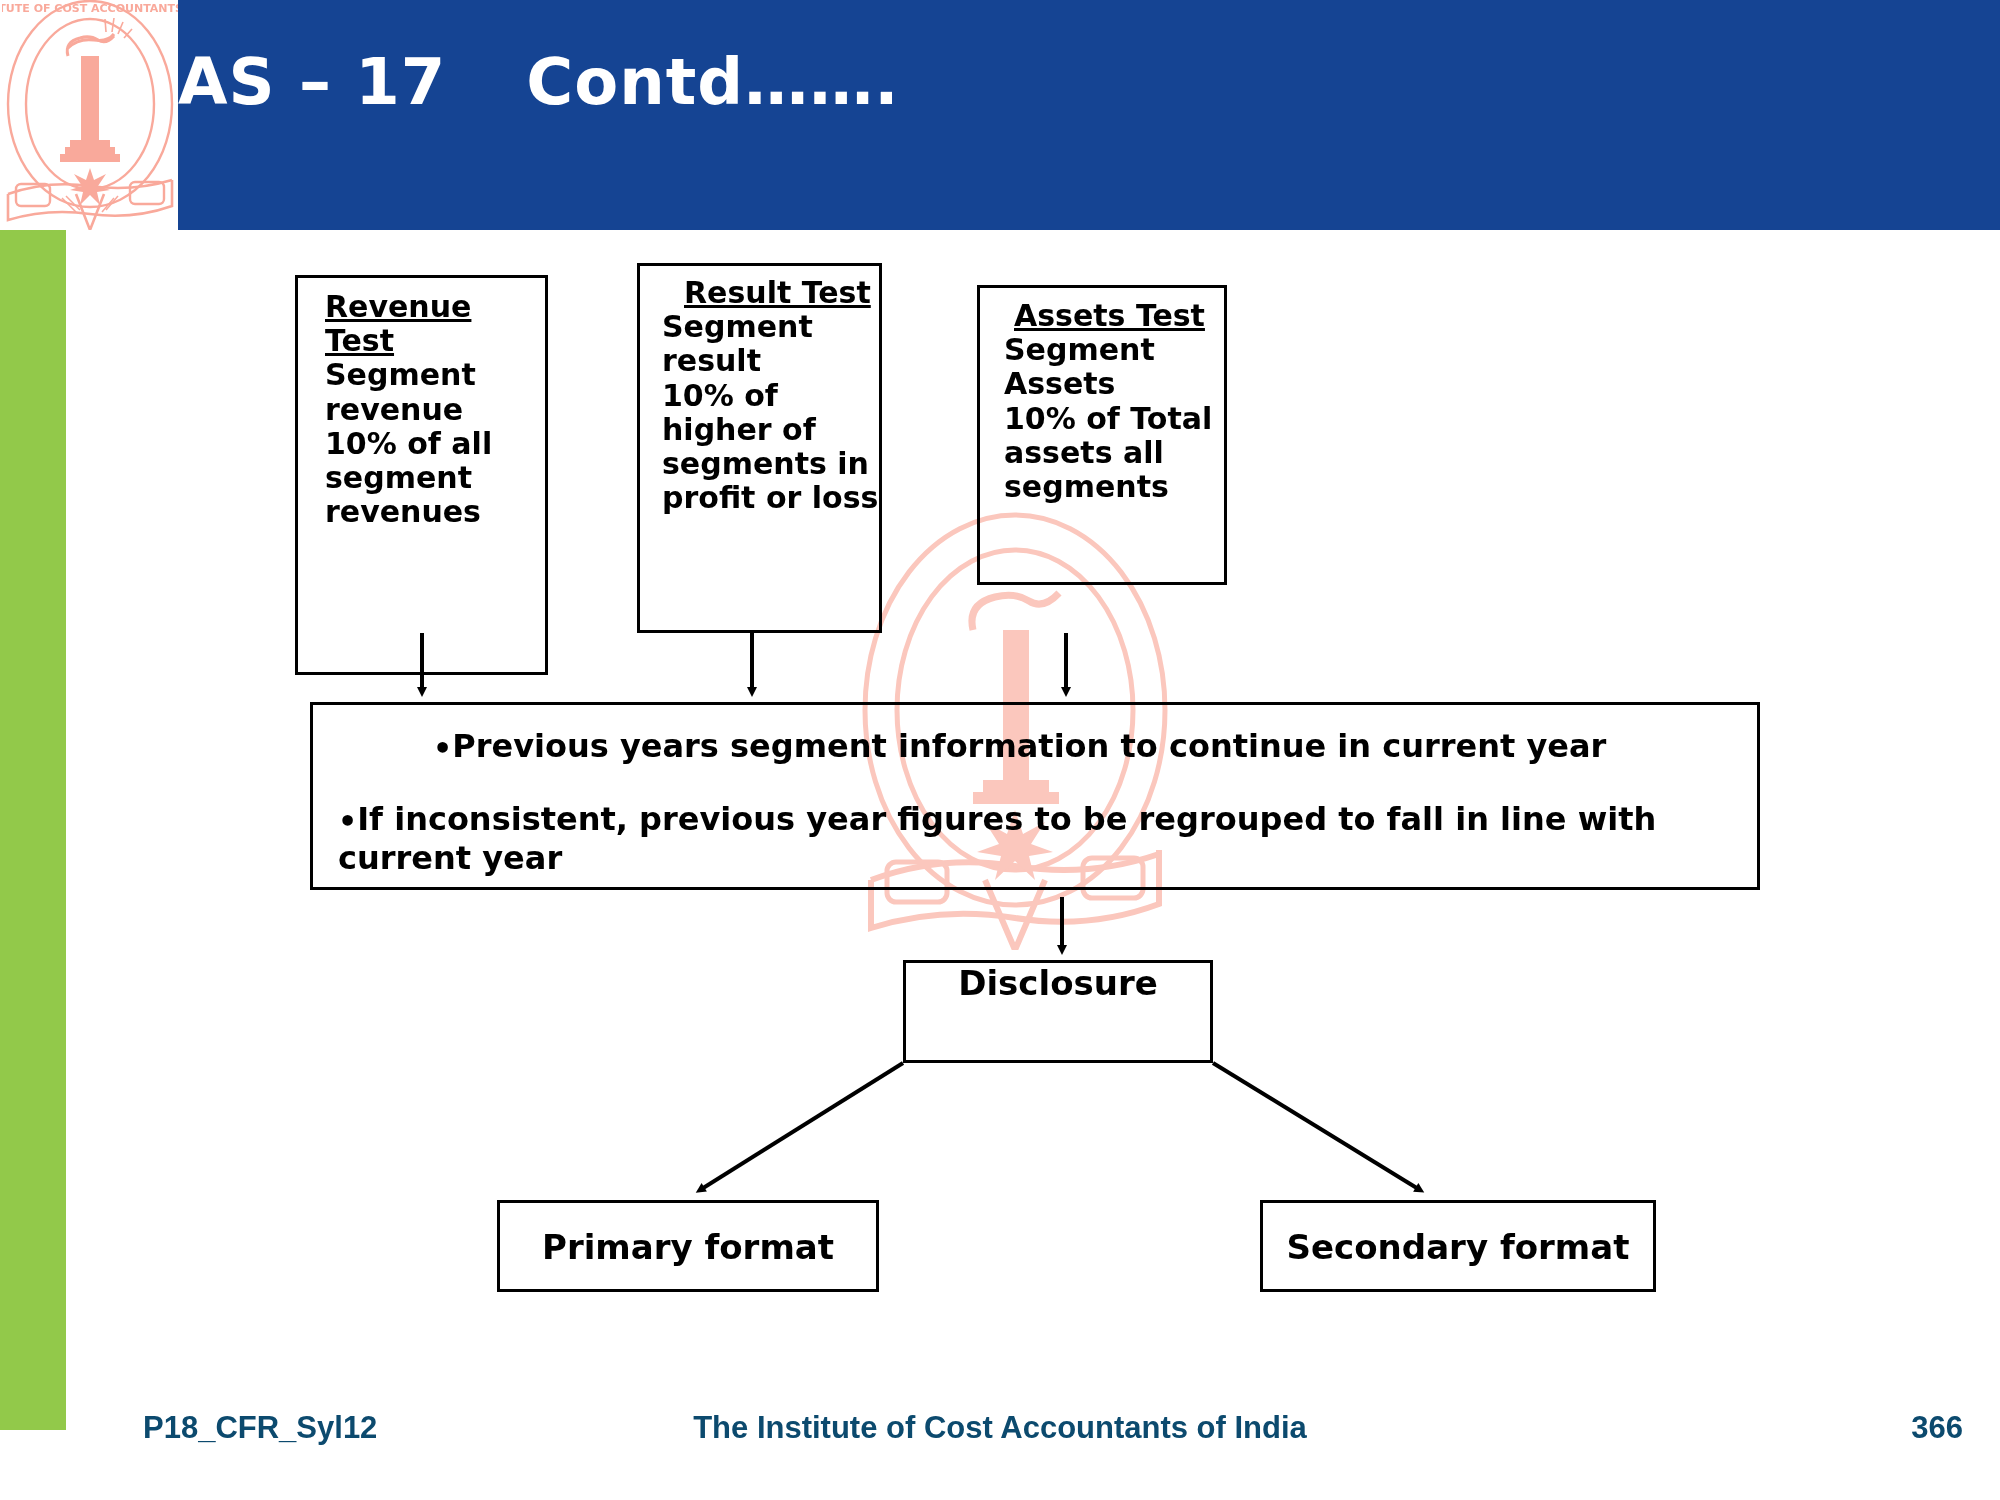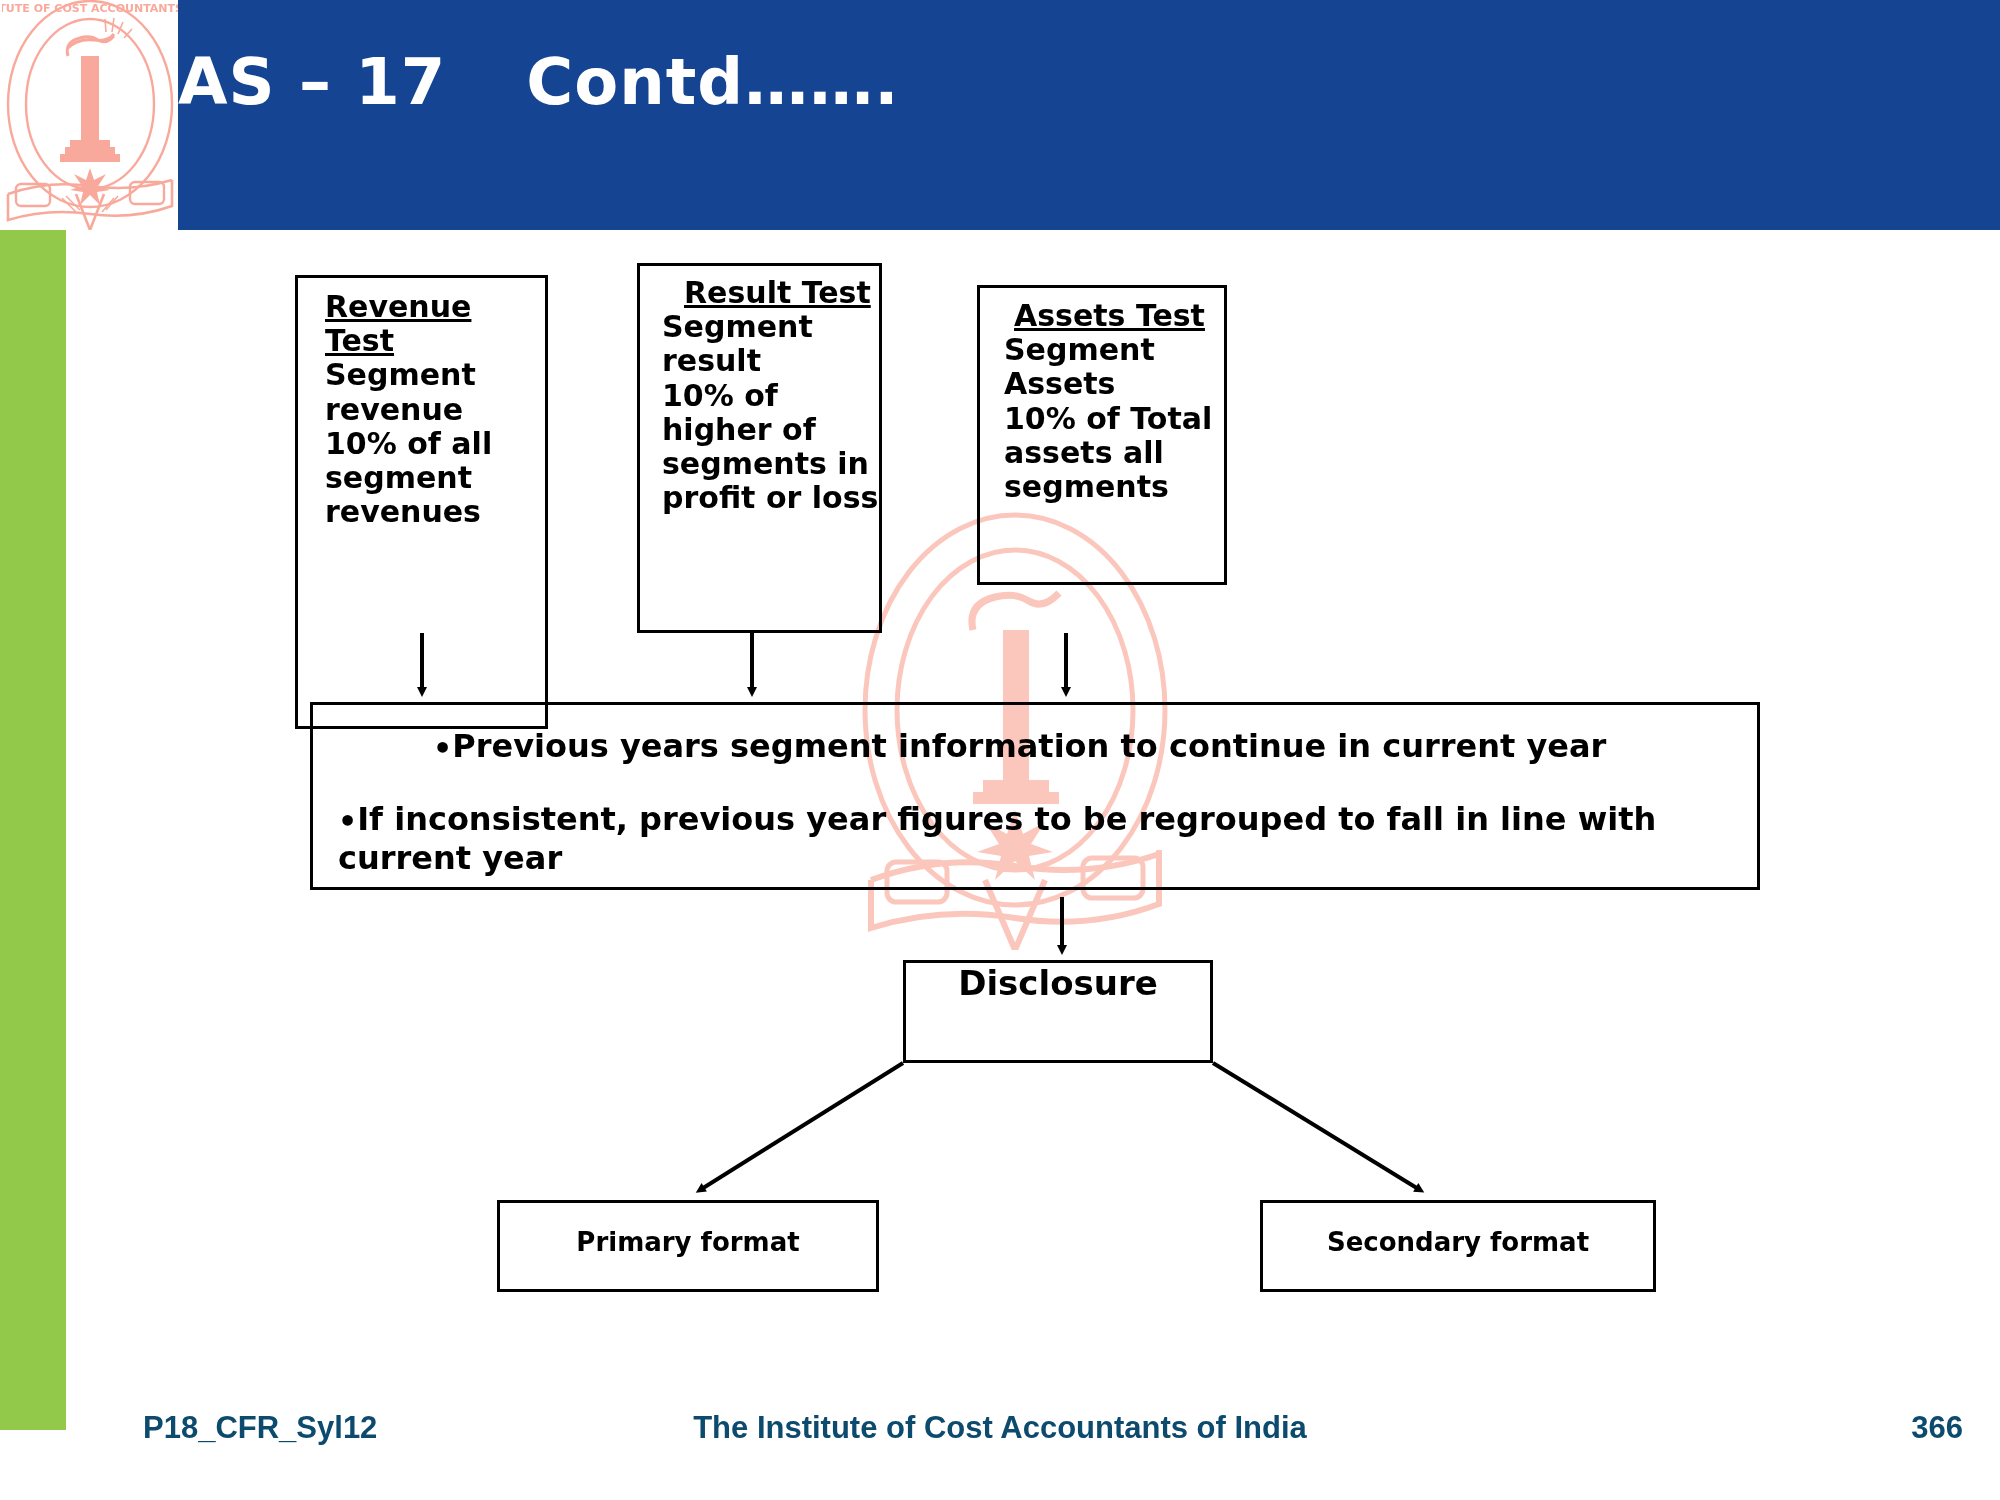--- a/index.html
+++ b/index.html
@@ -24,21 +24,21 @@
   #watermark{position:absolute;left:855px;top:510px;width:320px;height:440px;opacity:1;pointer-events:none;}
 
   
   .fbox{position:absolute;border:3px solid #000;background:transparent;box-sizing:border-box;}
 
   .topbox{font-family:"DejaVu Sans",sans-serif;font-size:30px;line-height:1.14;
           color:#000;font-weight:bold;}
   .topbox .ttl{display:block;font-weight:bold;text-decoration:underline;}
   .topbox .ln{display:block;font-weight:bold;}
 
-  #box-revenue{left:295px;top:275px;width:253px;height:454px;}
+  #box-revenue{left:295px;top:275px;width:253px;height:400px;}
   #box-revenue .pad{padding:12px 0 0 27px;}
   #box-result{left:637px;top:263px;width:245px;height:370px;}
   #box-result .pad{padding:10px 0 0 22px;}
   #box-result .ttl{margin-left:22px;}
   #box-assets{left:977px;top:285px;width:250px;height:300px;}
   #box-assets .pad{padding:11px 0 0 24px;}
   #box-assets .ttl{margin-left:10px;}
 
   
   #box-bullets{left:310px;top:702px;width:1450px;height:188px;}
@@ -48,21 +48,21 @@
   #bullet-2{position:absolute;left:25px;top:95px;}
   .dotbul{font-size:30px;vertical-align:middle;}
 
   
   #box-disclosure{left:903px;top:960px;width:310px;height:103px;}
   #box-disclosure .lab{font-family:"DejaVu Sans",sans-serif;font-size:34px;font-weight:bold;
       color:#000;text-align:center;}
 
   #box-primary{left:497px;top:1200px;width:382px;height:92px;}
   #box-secondary{left:1260px;top:1200px;width:396px;height:92px;}
-  .botlab{font-family:"DejaVu Sans",sans-serif;font-size:26px;font-weight:bold;color:#000;
+  .botlab{font-family:"DejaVu Sans",sans-serif;font-size:34px;font-weight:bold;color:#000;
       text-align:center;padding-top:24px;}
 
   
   #connectors{position:absolute;left:0;top:0;width:2000px;height:1500px;pointer-events:none;}
 
   
   #footer{position:absolute;left:0;top:1410px;width:2000px;height:60px;}
   .foot{position:absolute;color:#0c4a6e;font-weight:bold;font-size:31px;
         font-family:"Liberation Sans",sans-serif;}
   #foot-left{left:143px;top:0;}

